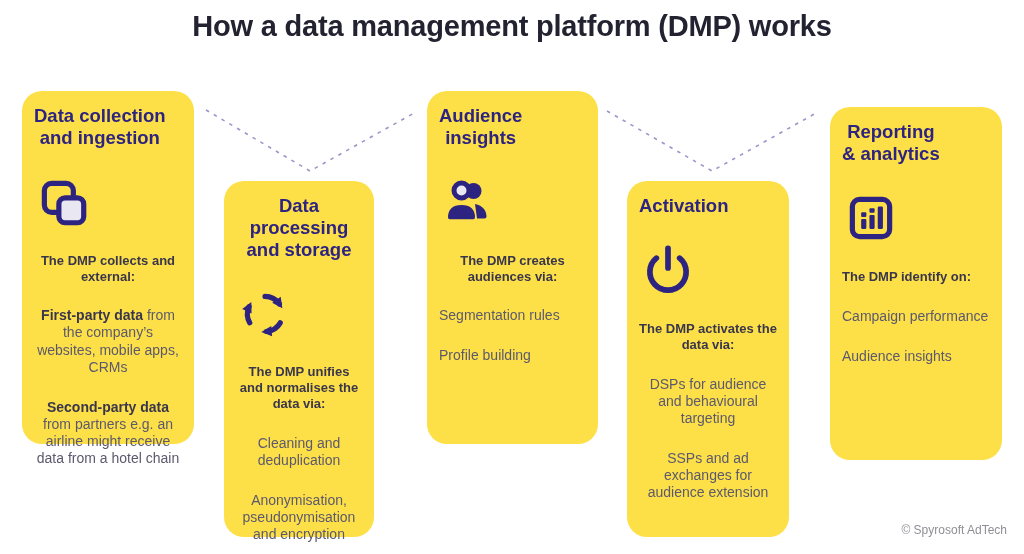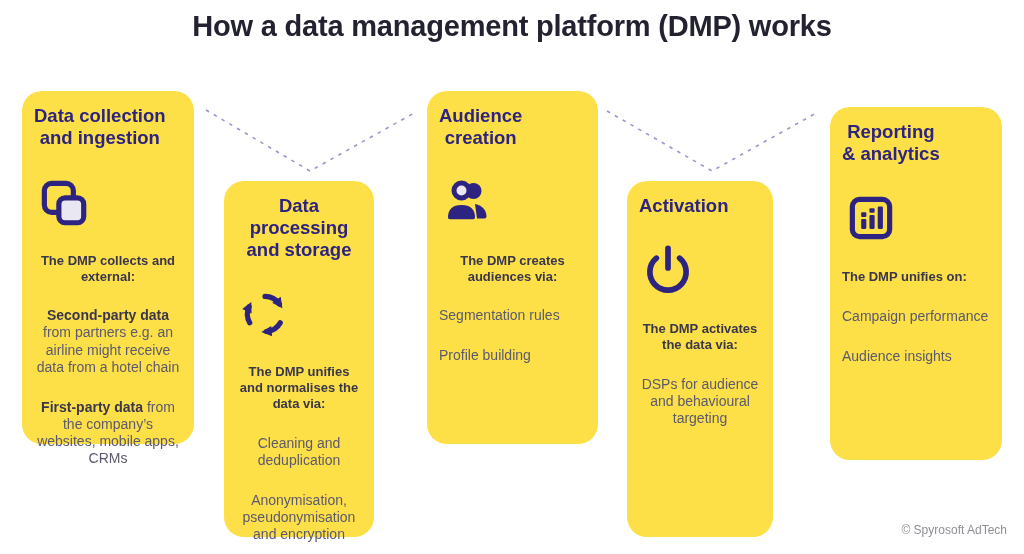--- a/index.html
+++ b/index.html
@@ -15,21 +15,21 @@
   }
   .connectors { position:absolute; left:0; top:0; pointer-events:none; }
   .card {
     position:absolute; background:#fde047; border-radius:20px;
     box-sizing:border-box; padding:12px 12px; text-align:center;
     display:flex; flex-direction:column; align-items:flex-start;gap:10px;
   }
   .card-0 { left:22px;  top:91px;  width:172px; height:353px; }
   .card-1 { left:224px; top:181px; width:150px; height:356px; }
   .card-2 { left:427px; top:91px;  width:171px; height:353px; }
-  .card-3 { left:627px; top:181px; width:146px; height:356px; }
+  .card-3 { left:627px; top:181px; width:162px; height:356px; }
   .card-4 { left:830px; top:91px;  width:172px; height:353px;margin-top:16px; }
   .card-heading {
     margin:2px 0 0 0; color:#2d2380; font-size:18.5px; font-weight:800;
     line-height:1.18; white-space:pre-line;
   }
   .icon { margin:14px 0 8px 0; height:58px; display:flex; align-items:center; justify-content:center; }
   .icon svg { display:block; }
   .ic-stroke { stroke:#2d2380; fill:none; }
   .ic-fill   { fill:#2d2380; stroke:none; }
   .ic-bg     { fill:#e9e8f2; }
@@ -58,22 +58,22 @@
   <section class="card card-0">
     <h2 class="card-heading">Data collection
 and ingestion</h2>
     <div class="icon">
       <svg width="58" height="58" viewBox="0 0 56 56">
         <rect class="ic-stroke" x="10" y="10" width="28" height="28" rx="7" stroke-width="5"></rect>
         <rect class="ic-stroke ic-bg" x="24" y="24" width="24" height="24" rx="6" stroke-width="5"></rect>
       </svg>
     </div>
     <p class="intro">The DMP collects and external:</p>
+    <p class="item"><b>First-party data</b><span> from the company’s websites, mobile apps, CRMs</span></p>
     <p class="item"><b>Second-party data</b><span> from partners e.g. an airline might receive data from a hotel chain</span></p>
-    <p class="item"><b>First-party data</b><span> from the company’s websites, mobile apps, CRMs</span></p>
   </section>
 
   <section class="card card-1">
     <h2 class="card-heading">Data processing
 and storage</h2>
     <div class="icon">
       <svg width="58" height="58" viewBox="0 0 56 56">
         <defs>
           <marker id="ah" markerUnits="userSpaceOnUse" markerWidth="12" markerHeight="12" viewBox="0 0 12 12" refX="6" refY="6" orient="auto">
             <path d="M1,1 L11,6 L1,11 z" fill="#2d2380"></path>
@@ -86,21 +86,21 @@
         </g>
       </svg>
     </div>
     <p class="intro">The DMP unifies and normalises the data via:</p>
     <p class="item">Cleaning and deduplication</p>
     <p class="item">Anonymisation, pseudonymisation and encryption</p>
   </section>
 
   <section class="card card-2">
     <h2 class="card-heading">Audience
-creation</h2>
+insights</h2>
     <div class="icon">
       <svg width="56" height="56" viewBox="0 0 56 56">
         <circle class="ic-fill" cx="34.5" cy="17" r="8"></circle>
         <path class="ic-fill" d="M36 30 c 8 1.5 11.5 7 11.5 12.5 q0 2 -2 2 l-7.5 0 z"></path>
         <circle class="ic-stroke ic-bg" cx="22.5" cy="16.5" r="7.5" stroke-width="5"></circle>
         <path class="ic-fill" d="M9 43.5 q0 -12.5 13.5 -12.5 q13.5 0 13.5 12.5 q0 1.8 -1.8 1.8 l-23.4 0 q-1.8 0 -1.8 -1.8 z"></path>
       </svg>
     </div>
     <p class="intro">The DMP creates audiences via:</p>
     <p class="item">Segmentation rules</p>
@@ -112,35 +112,36 @@
     <div class="icon">
       <svg width="58" height="58" viewBox="0 0 56 56">
         <g class="ic-stroke" stroke-width="5.5" stroke-linecap="round">
           <path d="M 39.25 16.6 A 17.5 17.5 0 1 1 16.75 16.6"></path>
           <line x1="28" y1="7" x2="28" y2="26"></line>
         </g>
       </svg>
     </div>
     <p class="intro">The DMP activates the data via:</p>
     <p class="item">DSPs for audience and behavioural targeting</p>
+    <p class="item">SSPs and ad exchanges for audience extension</p>
   </section>
 
   <section class="card card-4">
     <h2 class="card-heading">Reporting
 &amp; analytics</h2>
     <div class="icon">
       <svg width="58" height="58" viewBox="0 0 56 56">
         <rect class="ic-stroke" x="10" y="10" width="36" height="36" rx="7" stroke-width="5"></rect>
         <rect class="ic-fill" x="18.5" y="29" width="5" height="9.5" rx="1"></rect>
         <rect class="ic-fill" x="18.5" y="22.5" width="5" height="4.5" rx="1"></rect>
         <rect class="ic-fill" x="26.5" y="25" width="5" height="13.5" rx="1"></rect>
         <rect class="ic-fill" x="26.5" y="18.5" width="5" height="4.5" rx="1"></rect>
         <rect class="ic-fill" x="34.5" y="17" width="5" height="21.5" rx="1"></rect>
       </svg>
     </div>
-    <p class="intro">The DMP unifies on:</p>
+    <p class="intro">The DMP identify on:</p>
     <p class="item">Campaign performance</p>
     <p class="item">Audience insights</p>
   </section>
 
   <div class="credit">© Spyrosoft AdTech</div>
 
 </main>
 
 </body></html>

